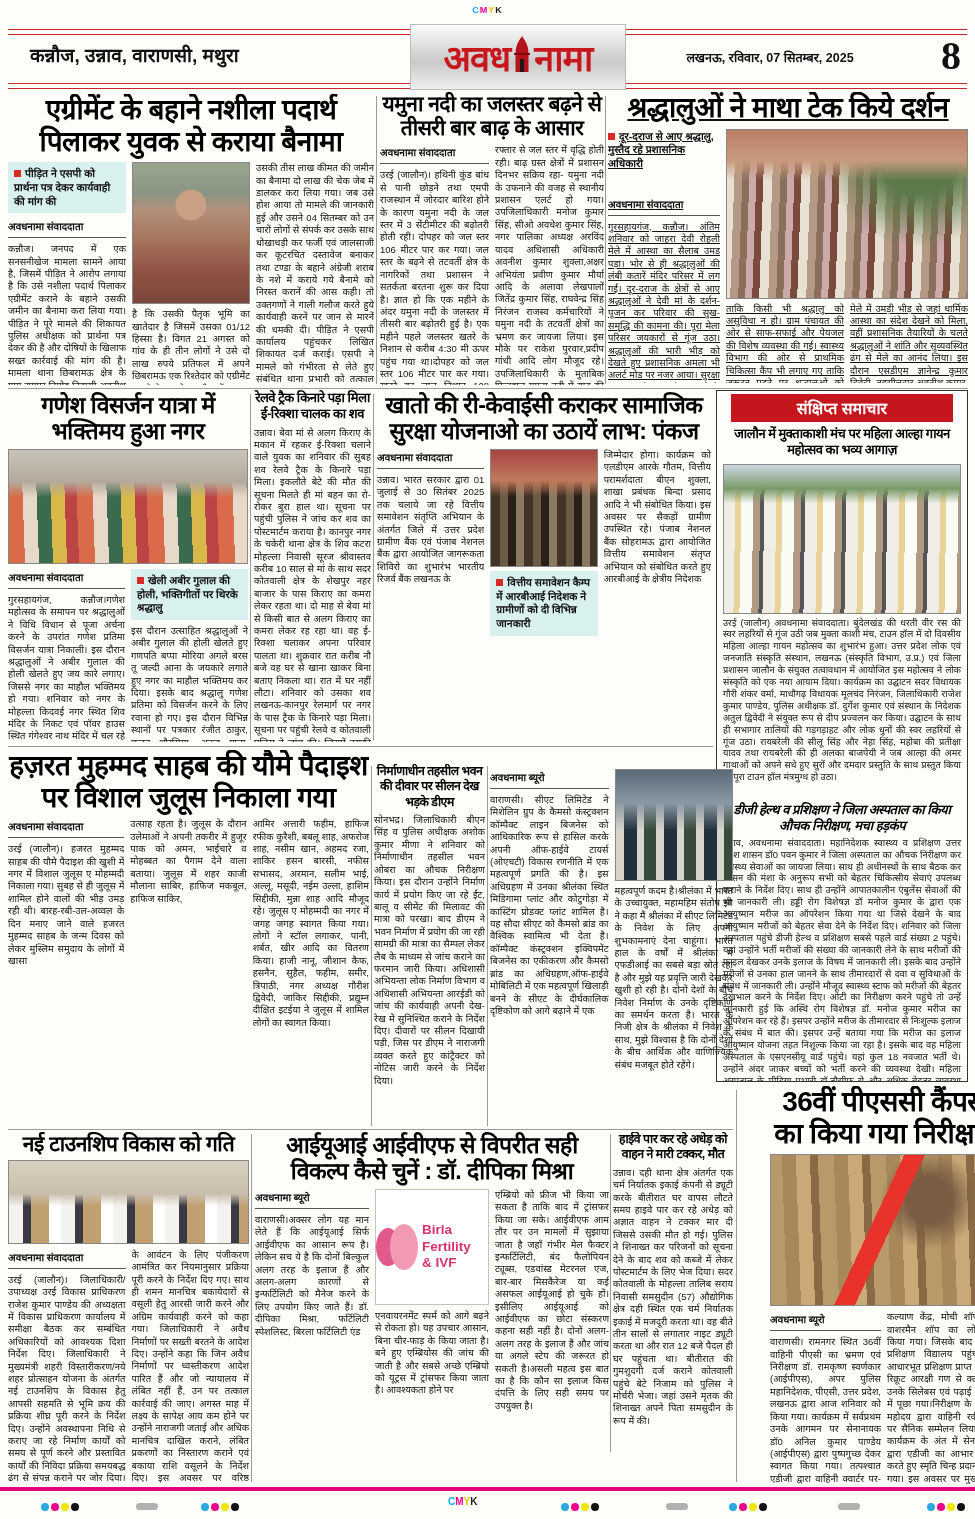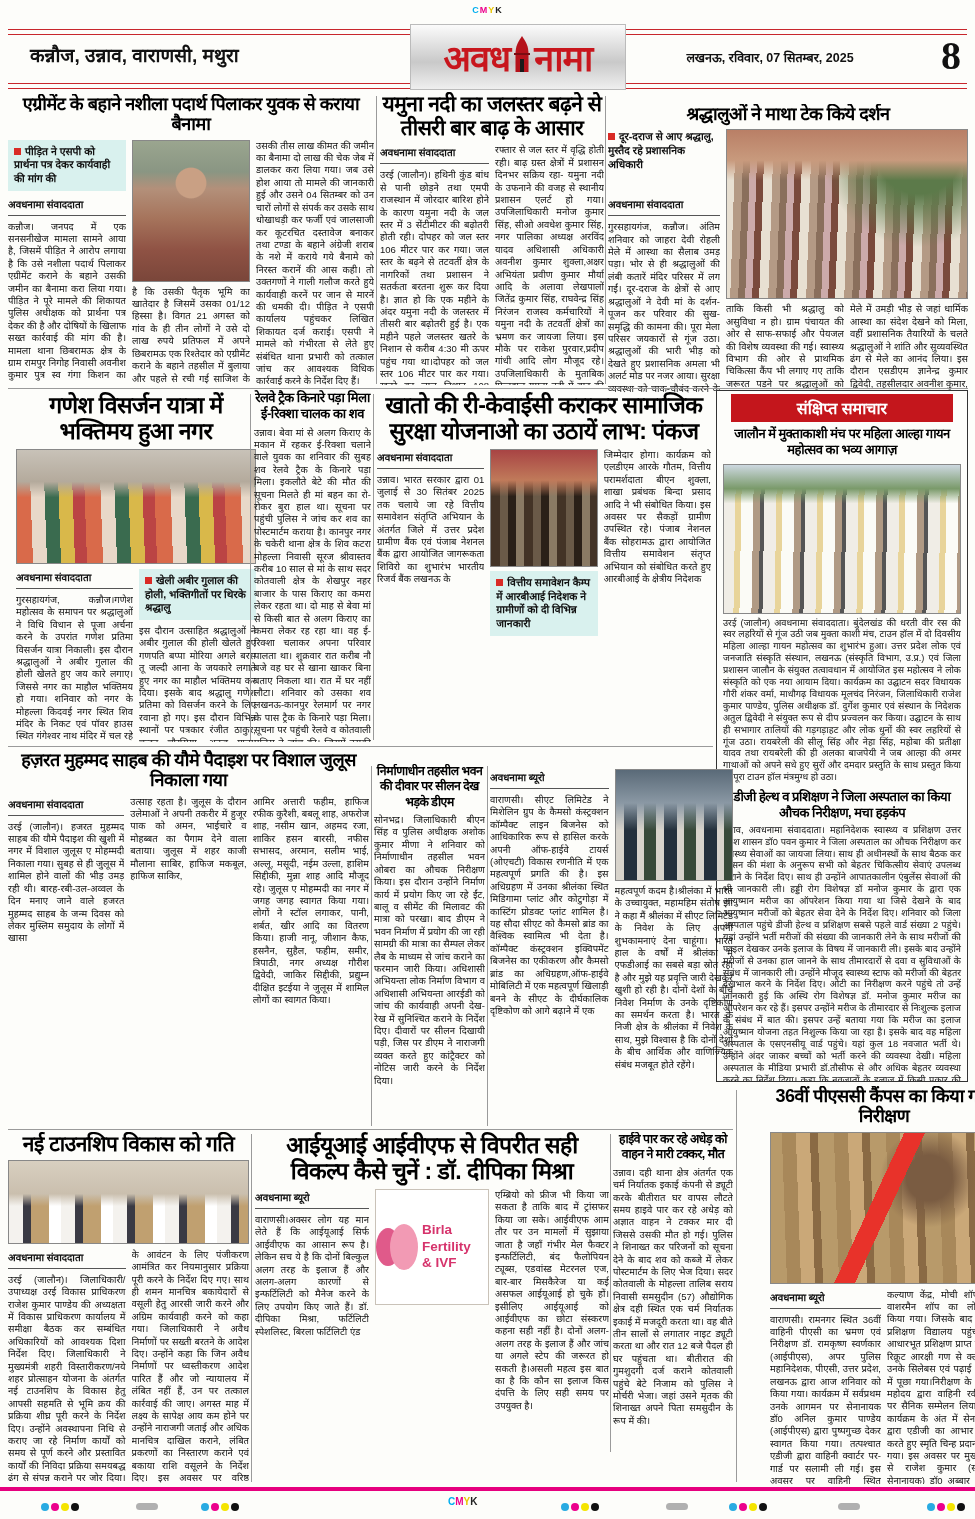--- a/index.html
+++ b/index.html
@@ -13,21 +13,21 @@
   .editions{left:30px;top:42px;width:350px;text-align:left;font-size:19px;font-weight:800;}
   .logo-box{left:410px;top:24px;width:214px;height:64px;background:linear-gradient(180deg,#fbfbfb,#cicfcf 50%,#c9c9c9 60%,#efefef);background:linear-gradient(180deg,#fbfbfb,#c9c9c9 58%,#efefef);
     display:flex;align-items:center;justify-content:center;border:1px solid #bbb;}
   .logo-text{font-size:36px;font-weight:800;color:#c8161d;letter-spacing:-1px;}
   .logo-emblem{margin:0 2px;display:inline-block;vertical-align:middle;}
   .dateline{left:650px;top:49px;width:240px;text-align:center;font-size:12.5px;font-weight:bold;}
   .pageno{right:14px;top:32px;font-family:"Liberation Serif",serif;font-size:40px;font-weight:bold;}
   
   .art{position:absolute;overflow:hidden;}
   .hl{font-weight:800;color:#000;text-align:center;letter-spacing:-0.5px;line-height:1.13;}
-  .hl-xl{font-size:18px;} .hl-lg{font-size:23px;} .hl-md{font-size:21px;}
+  .hl-xl{font-size:28px;} .hl-lg{font-size:23px;} .hl-md{font-size:21px;}
   .hl-sm{font-size:13px;line-height:1.25;} .hl-xs{font-size:12.3px;line-height:1.25;}
   .bd{font-size:9.5px;line-height:12.4px;text-align:justify;color:#141414;}
   .cols{display:flex;gap:6px;margin-top:5px;}
   .col{flex:1;min-width:0;overflow:hidden;}
   .byline{font-weight:bold;font-size:10px;border-bottom:1px solid #555;padding:1px 0 4px;margin-bottom:5px;}
   .subbox{background:#d9f1ee;padding:5px 6px;font-size:10.5px;font-weight:bold;line-height:1.3;margin-bottom:5px;}
   .subplain{padding:1px 0 4px;font-size:10.5px;font-weight:bold;line-height:1.3;margin-bottom:21px;}
   .redsq{display:inline-block;width:7px;height:7px;background:#d92b26;margin-right:4px;}
   .photo{width:100%;border:1px solid #888;box-sizing:border-box;}
   .ph-man{height:142px;background:
@@ -126,39 +126,39 @@
     <div class="hl hl-md">यमुना नदी का जलस्तर बढ़ने से तीसरी बार बाढ़ के आसार</div>
     <div class="cols">
       <div class="col">
         <div class="byline">अवधनामा संवाददाता</div>
         <div class="bd">उरई (जालौन)। हथिनी कुंड बांध से पानी छोड़ने तथा एमपी राजस्थान में जोरदार बारिश होने के कारण यमुना नदी के जल स्तर में 3 सेंटीमीटर की बढ़ोतरी होती रही। दोपहर को जल स्तर 106 मीटर पार कर गया। जल स्तर के बढ़ने से तटवर्ती क्षेत्र के नागरिकों तथा प्रशासन ने सतर्कता बरतना शुरू कर दिया है। ज्ञात हो कि एक महीने के अंदर यमुना नदी के जलस्तर में तीसरी बार बढ़ोतरी हुई है। एक महीने पहले जलस्तर खतरे के निशान से करीब 4:30 मी ऊपर पहुंच गया था।दोपहर को जल स्तर 106 मीटर पार कर गया। खतरे का लाल निशान 108 मीटर पर दर्ज है। तथा चेतावनी प्वाइंट 107 मीटर पर है। 3-4 सेमी की</div>
       </div>
       <div class="col bd">रफ्तार से जल स्तर में वृद्धि होती रही। बाढ़ ग्रस्त क्षेत्रों में प्रशासन दिनभर सक्रिय रहा- यमुना नदी के उफनाने की वजह से स्थानीय प्रशासन एलर्ट हो गया। उपजिलाधिकारी मनोज कुमार सिंह, सीओ अवधेश कुमार सिंह, नगर पालिका अध्यक्ष अरविंद यादव अधिशासी अधिकारी अवनीश कुमार शुक्ला,अक्षर अभियंता प्रवीण कुमार मौर्या आदि के अलावा लेखपालों जितेंद्र कुमार सिंह, राघवेन्द्र सिंह निरंजन राजस्व कर्मचारियों ने यमुना नदी के तटवर्ती क्षेत्रों का भ्रमण कर जायजा लिया। इस मौके पर राकेश पुरवार,प्रदीप गांधी आदि लोग मौजूद रहे।उपजिलाधिकारी के मुताबिक फिलहाल यमुना नदी में बाढ़ की सम्भावना अबकी बार कम है इसके बावजूद प्रशासन के द्वारा पुख्ता इंतजाम किये गये है।</div>
     </div>
   </div>
 
-  <div class="art" style="left:608px;top:104px;width:360px;height:291px;">
+  <div class="art" style="left:608px;top:92px;width:360px;height:291px;text-decoration:underline;">
     <div class="hl hl-xl">श्रद्धालुओं ने माथा टेक किये दर्शन</div>
     <div class="cols">
       <div style="width:112px;flex:0 0 auto;overflow:hidden;">
         <div class="subplain"><span class="redsq"></span><span>दूर-दराज से आए श्रद्धालु, मुस्तैद रहे प्रशासनिक अधिकारी</span></div>
         <div class="byline">अवधनामा संवाददाता</div>
         <div class="bd">गुरसहायगंज, कन्नौज। अंतिम शनिवार को जाहरा देवी रोहली मेले में आस्था का सैलाब उमड़ पड़ा। भोर से ही श्रद्धालुओं की लंबी कतारें मंदिर परिसर में लग गईं। दूर-दराज के क्षेत्रों से आए श्रद्धालुओं ने देवी मां के दर्शन-पूजन कर परिवार की सुख-समृद्धि की कामना की। पूरा मेला परिसर जयकारों से गूंज उठा। श्रद्धालुओं की भारी भीड़ को देखते हुए प्रशासनिक अमला भी अलर्ट मोड पर नजर आया। सुरक्षा व्यवस्था को चाक-चौबंद करने के लिए पुलिस बल हर जगह तैनात रहा। मेले में आने-जाने वाले मार्गों पर ट्रैफिक पुलिस ने व्यवस्था संभाली</div>
       </div>
       <div style="flex:1;min-width:0;">
         <div class="photo ph-crowd"></div>
         <div class="cols" style="margin-top:4px;">
           <div class="col bd">ताकि किसी भी श्रद्धालु को असुविधा न हो। ग्राम पंचायत की ओर से साफ-सफाई और पेयजल की विशेष व्यवस्था की गई। स्वास्थ्य विभाग की ओर से प्राथमिक चिकित्सा कैंप भी लगाए गए ताकि जरूरत पड़ने पर श्रद्धालुओं को तुरंत चिकित्सा सुविधा मिल सके। मेले में दुकानें, झूले और विभिन्न प्रकार के स्टॉल सजने से माहौल और भी खुशनुमा रहा। बच्चे, महिलाएं और बुजुर्ग सभी उत्साह के साथ मेले का आनंद उठाते नजर आए। जहारा देवी</div>
           <div class="col bd">मेले में उमड़ी भीड़ से जहां धार्मिक आस्था का संदेश देखने को मिला, वहीं प्रशासनिक तैयारियों के चलते श्रद्धालुओं ने शांति और सुव्यवस्थित ढंग से मेले का आनंद लिया। इस दौरान एसडीएम ज्ञानेन्द्र कुमार द्विवेदी, तहसीलदार अवनीश कुमार, नायब तहसीलदार हिमांशु कुमार, एसओ शशिकांत कनौजिया, लेखपाल हर नारायन सिंह, श्याम नारायन, गुल्जम हुसैन, अभिषेक कटियार सहित तमाम राजस्व कर्मी मौजूद रहे।</div>
         </div>
       </div>
     </div>
   </div>
 
-  <div class="art" style="left:16px;top:392px;width:240px;height:350px;">
+  <div class="art" style="left:8px;top:392px;width:240px;height:350px;">
     <div class="hl hl-lg">गणेश विसर्जन यात्रा में भक्तिमय हुआ नगर</div>
     <div class="photo ph-ganesh" style="margin-top:5px;"></div>
     <div class="cols">
       <div class="col">
         <div class="byline">अवधनामा संवाददाता</div>
         <div class="bd">गुरसहायगंज, कन्नौज।गणेश महोत्सव के समापन पर श्रद्धालुओं ने विधि विधान से पूजा अर्चना करने के उपरांत गणेश प्रतिमा विसर्जन यात्रा निकाली। इस दौरान श्रद्धालुओं ने अबीर गुलाल की होली खेलते हुए जय कारे लगाए। जिससे नगर का माहौल भक्तिमय हो गया। शनिवार को नगर के मोहल्ला किदवई नगर स्थित शिव मंदिर के निकट एवं पॉवर हाउस स्थित गंगेश्वर नाथ मंदिर में चल रहे गणेश महोत्सव के समापन पर विधि विधान से पूजा अर्चना करने के बाद श्रद्धालुओं ने धूमधाम से जीटी रोड, तिर्वा रोड, रेलवे रोड सहित अन्य प्रमुख मार्गों पर गणेश प्रतिमा विसर्जन यात्रा निकाली।</div>
       </div>
       <div class="col">
         <div class="subbox"><span class="redsq"></span><span>खेली अबीर गुलाल की होली, भक्तिगीतों पर थिरके श्रद्धालु</span></div>
         <div class="bd">इस दौरान उत्साहित श्रद्धालुओं ने अबीर गुलाल की होली खेलते हुए गणपति बप्पा मोरिया अगले बरस तू जल्दी आना के जयकारे लगाते हुए नगर का माहौल भक्तिमय कर दिया। इसके बाद श्रद्धालु गणेश प्रतिमा को विसर्जन करने के लिए रवाना हो गए। इस दौरान विभिन्न स्थानों पर पत्रकार रंजीत ठाकुर, चन्दन चौरसिया, अनुज गुप्ता, विशाल श्रीवास्तव उर्फ सनी, मुकेश, शिवा, सत्यम, दिलीप, ज्योति, मंजू, पूजा, सानू, संजू, पूनम, पलक, काजल, रोली, निशा, सोनी, रंजना, आरती शिवानी, गीता देवी अन्जनी सहित तमाम श्रद्धालु मौजूद रहे।</div>
@@ -184,21 +184,21 @@
       </div>
       <div class="col bd">जिम्मेदार होगा। कार्यक्रम को एलडीएम आरके गौतम, वित्तीय परामर्शदाता बीएन शुक्ला, शाखा प्रबंधक बिन्दा प्रसाद आदि ने भी संबोधित किया। इस अवसर पर सैकड़ों ग्रामीण उपस्थित रहे। पंजाब नेशनल बैंक सोहरामऊ द्वारा आयोजित वित्तीय समावेशन संतृप्त अभियान को संबोधित करते हुए आरबीआई के क्षेत्रीय निदेशक</div>
     </div>
   </div>
 
   <div class="art sbox" style="left:716px;top:390px;width:252px;height:692px;">
     <div class="sbox-bar">संक्षिप्त समाचार</div>
     <div class="hl hl-sm">जालौन में मुक्ताकाशी मंच पर महिला आल्हा गायन महोत्सव का भव्य आगाज़</div>
     <div class="photo ph-alha" style="margin:5px 0 4px;"></div>
     <div class="bd">उरई (जालौन) अवधनामा संवाददाता। बुंदेलखंड की धरती वीर रस की स्वर लहरियों से गूंज उठी जब मुक्ता काशी मंच, टाउन हॉल में दो दिवसीय महिला आल्हा गायन महोत्सव का शुभारंभ हुआ। उत्तर प्रदेश लोक एवं जनजाति संस्कृति संस्थान, लखनऊ (संस्कृति विभाग, उ.प्र.) एवं जिला प्रशासन जालौन के संयुक्त तत्वावधान में आयोजित इस महोत्सव ने लोक संस्कृति को एक नया आयाम दिया। कार्यक्रम का उद्घाटन सदर विधायक गौरी शंकर वर्मा, माधौगढ़ विधायक मूलचंद निरंजन, जिलाधिकारी राजेश कुमार पाण्डेय, पुलिस अधीक्षक डॉ. दुर्गेश कुमार एवं संस्थान के निदेशक अतुल द्विवेदी ने संयुक्त रूप से दीप प्रज्वलन कर किया। उद्घाटन के साथ ही सभागार तालियों की गड़गड़ाहट और लोक धुनों की स्वर लहरियों से गूंज उठा। रायबरेली की सीलू सिंह और नेहा सिंह, महोबा की प्रतीक्षा यादव तथा रायबरेली की ही अलका बाजपेयी ने जब आल्हा की अमर गाथाओं को अपने सधे हुए सुरों और दमदार प्रस्तुति के साथ प्रस्तुत किया तो पूरा टाउन हॉल मंत्रमुग्ध हो उठा।</div>
-    <div class="hl hl-sm" style="margin-top:5px;">डीजी हेल्थ व प्रशिक्षण ने जिला अस्पताल का किया औचक निरीक्षण, मचा हड़कंप</div>
+    <div class="hl hl-sm" style="margin-top:18px;font-style:italic;">डीजी हेल्थ व प्रशिक्षण ने जिला अस्पताल का किया औचक निरीक्षण, मचा हड़कंप</div>
     <div class="bd" style="margin-top:3px;">उन्नाव, अवधनामा संवाददाता। महानिदेशक स्वास्थ्य व प्रशिक्षण उत्तर प्रदेश शासन डॉ0 पवन कुमार ने जिला अस्पताल का औचक निरीक्षण कर स्वास्थ्य सेवाओं का जायजा लिया। साथ ही अधीनस्थों के साथ बैठक कर शासन की मंशा के अनुरूप सभी को बेहतर चिकित्सीय सेवाएं उपलब्ध कराने के निर्देश दिए। साथ ही उन्होंने आपातकालीन एंबुलेंस सेवाओं की भी जानकारी ली। हड्डी रोग विशेषज्ञ डॉ मनोज कुमार के द्वारा एक आयुष्मान मरीज का ऑपरेशन किया गया था जिसे देखने के बाद आयुष्मान मरीजों को बेहतर सेवा देने के निर्देश दिए। शनिवार को जिला अस्पताल पहुंचे डीजी हेल्थ व प्रशिक्षण सबसे पहले वार्ड संख्या 2 पहुंचे। यहां उन्होंने भर्ती मरीजों की संख्या की जानकारी लेने के साथ मरीजों की फाइल देखकर उनके इलाज के विषय में जानकारी ली। इसके बाद उन्होंने मरीजों से उनका हाल जानने के साथ तीमारदारों से दवा व सुविधाओं के संबंध में जानकारी ली। उन्होंने मौजूद स्वास्थ्य स्टाफ को मरीजों की बेहतर देखभाल करने के निर्देश दिए। ओटी का निरीक्षण करने पहुंचे तो उन्हें जानकारी हुई कि अस्थि रोग विशेषज्ञ डॉ. मनोज कुमार मरीज का ऑपरेशन कर रहे हैं। इसपर उन्होंने मरीज के तीमारदार से निःशुल्क इलाज के संबंध में बात की। इसपर उन्हें बताया गया कि मरीज का इलाज आयुष्मान योजना तहत निशुल्क किया जा रहा है। इसके बाद वह महिला अस्पताल के एसएनसीयू वार्ड पहुंचे। यहां कुल 18 नवजात भर्ती थे। उन्होंने अंदर जाकर बच्चों को भर्ती करने की व्यवस्था देखी। महिला अस्पताल के मीडिया प्रभारी डॉ.तौसीफ से और अधिक बेहतर व्यवस्था करने का निर्देश दिया। कहा कि नवजातों के इलाज में किसी प्रकार की लापरवाही नहीं मिलनी चाहिए। इस दौरान उन्होंने अस्पताल परिसर में खड़ी आपातकालीन सेवा 108, 102 के ईएमटी और चालकों से भी बात की और उन्हें रिस्पांस टाइम के अंदर पहुंचने के निर्देश दिए।</div>
   </div>
 
   <div class="art" style="left:8px;top:750px;width:361px;height:378px;">
     <div class="hl hl-xl">हज़रत मुहम्मद साहब की यौमे पैदाइश पर विशाल जुलूस निकाला गया</div>
     <div class="cols">
       <div class="col">
         <div class="byline">अवधनामा संवाददाता</div>
         <div class="bd">उरई (जालौन)। हजरत मुहम्मद साहब की यौमे पैदाइश की खुशी में नगर में विशाल जुलूस ए मोहम्मदी निकाला गया। सुबह से ही जुलूस में शामिल होने वालों की भीड़ उमड़ रही थी। बारह-रबी-उल-अव्वल के दिन मनाए जाने वाले हजरत मुहम्मद साहब के जन्म दिवस को लेकर मुस्लिम समुदाय के लोगों में खासा</div>
       </div>
@@ -249,20 +249,21 @@
           <span class="birla-icon">
               <i class="bi1"></i>
               <i class="bi2"></i>
             </span>
           <span class="birla-txt">
             <div>Birla</div>
             <div>Fertility</div>
             <div>&amp; IVF</div>
           </span>
         </div>
+        <div class="bd">एनवायरनमेंट स्पर्म को आगे बढ़ने से रोकता हो। यह उपचार आसान, बिना चीर-फाड़ के किया जाता है। बने हुए एम्ब्रियोस की जांच की जाती है और सबसे अच्छे एम्ब्रियो को यूट्रस में ट्रांसफर किया जाता है। आवश्यकता होने पर</div>
       </div>
       <div class="col bd">एम्ब्रियो को फ्रीज भी किया जा सकता है ताकि बाद में ट्रांसफर किया जा सके। आईवीएफ आम तौर पर उन मामलों में सुझाया जाता है जहाँ गंभीर मेल फैक्टर इन्फर्टिलिटी, बंद फैलोपियन ट्यूब्स, एडवांस्ड मेटरनल एज, बार-बार मिसकैरेज या कई असफल आईयूआई हो चुके हों।इसीलिए आईयूआई को आईवीएफ का छोटा संस्करण कहना सही नहीं है। दोनों अलग-अलग तरह के इलाज हैं और जांच या अगले स्टेप की जरूरत हो सकती है।असली महत्व इस बात का है कि कौन सा इलाज किस दंपत्ति के लिए सही समय पर उपयुक्त है।</div>
     </div>
   </div>
 
   <div class="art" style="left:613px;top:1132px;width:120px;height:320px;">
     <div class="hl hl-xs">हाईवे पार कर रहे अधेड़ को वाहन ने मारी टक्कर, मौत</div>
     <div class="bd" style="margin-top:4px;">उन्नाव। दही थाना क्षेत्र अंतर्गत एक चर्म निर्यातक इकाई कंपनी से ड्यूटी करके बीतीरात घर वापस लौटते समय हाइवे पार कर रहे अधेड़ को अज्ञात वाहन ने टक्कर मार दी जिससे उसकी मौत हो गई। पुलिस ने शिनाख्त कर परिजनों को सूचना देने के बाद शव को कब्जे में लेकर पोस्टमार्टम के लिए भेज दिया। सदर कोतवाली के मोहल्ला तालिब सराय निवासी समसुदीन (57) औद्योगिक क्षेत्र दही स्थित एक चर्म निर्यातक इकाई में मजदूरी करता था। वह बीते तीन सालों से लगातार नाइट ड्यूटी करता था और रात 12 बजे पैदल ही घर पहुंचता था। बीतीरात की गुमशुदगी दर्ज कराने कोतवाली पहुंचे बेटे निजाम को पुलिस ने मोर्चरी भेजा। जहां उसने मृतक की शिनाख्त अपने पिता समसुदीन के रूप में की।</div>
   </div>
 

